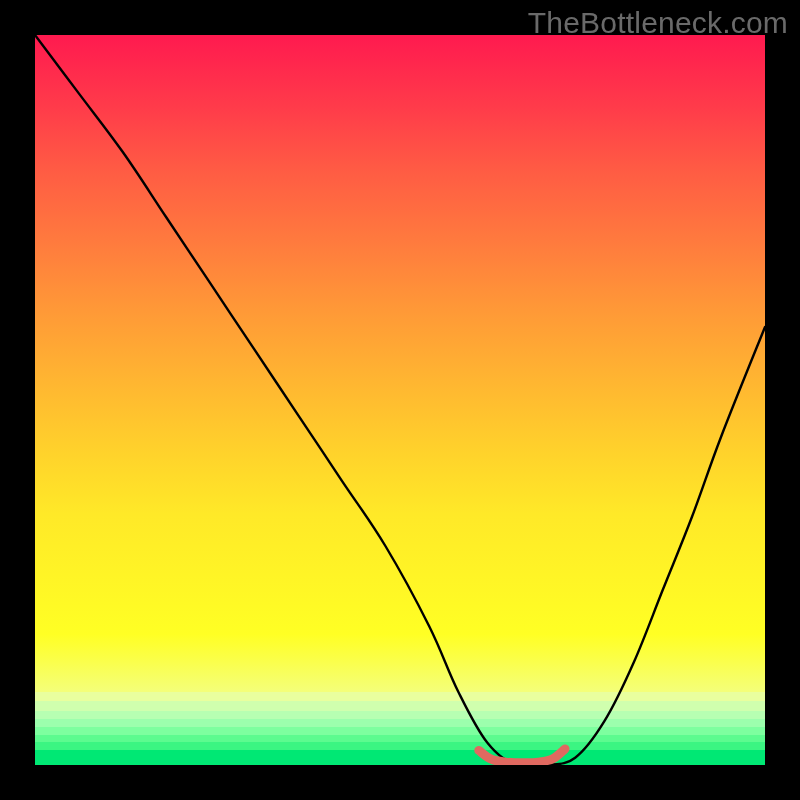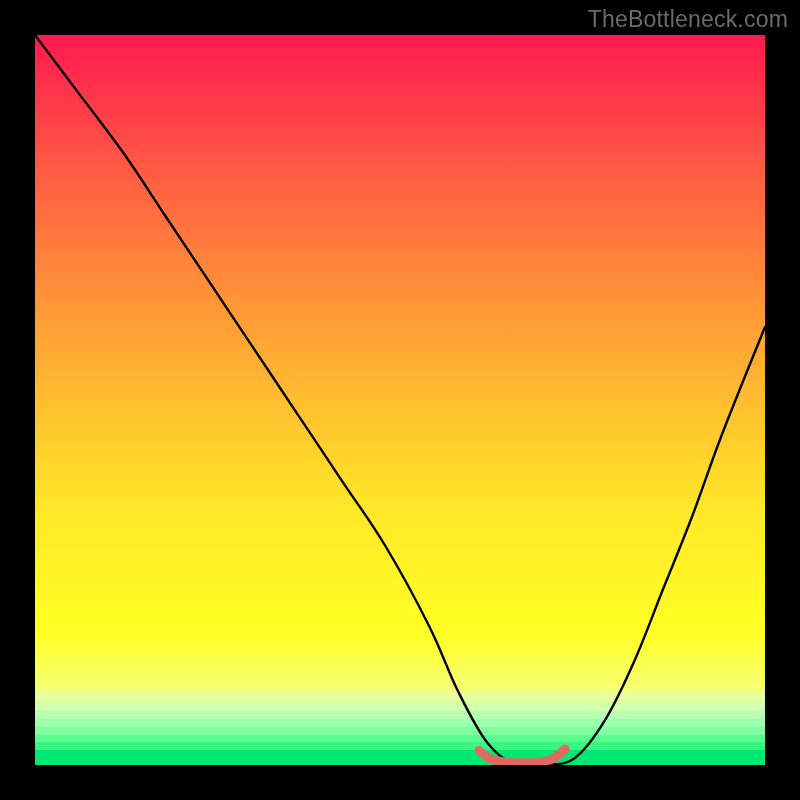--- a/index.html
+++ b/index.html
@@ -58,21 +58,21 @@
   }
   .stripe {
     position: absolute;
     left: 0; width: 100%;
   }
   .watermark {
     position: absolute;
     top: 6px;
     right: 12px;
     color: #6a6a6a;
-    font-size: 23px;
+    font-size: 30px;
     font-weight: 500;
     letter-spacing: 0.2px;
   }
   svg.curve {
     position: absolute;
     left: 0; top: 0;
     width: 100%; height: 100%;
   }
 </style>
 </head>

